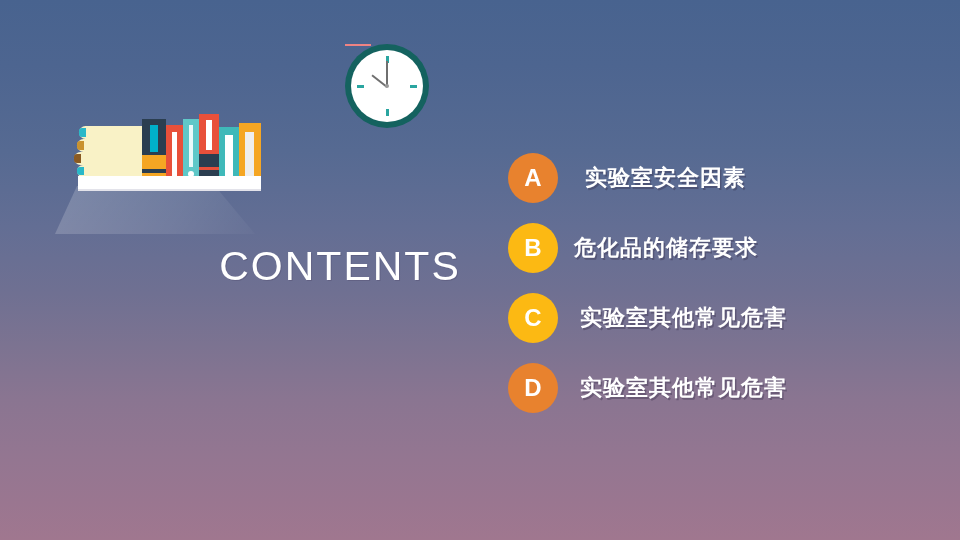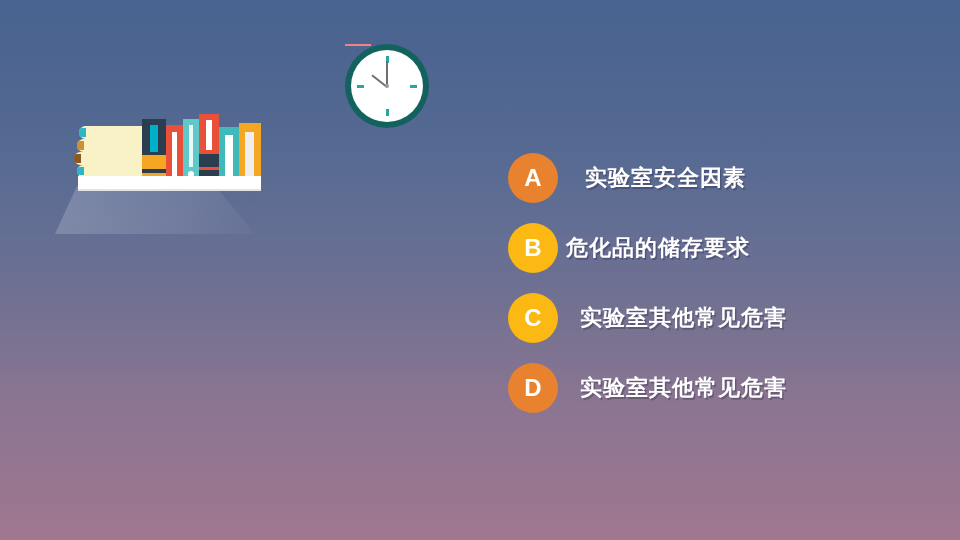--- a/index.html
+++ b/index.html
@@ -205,21 +205,21 @@
   .item-label {
     margin-left: 24px;
     font-size: 22px;
     font-weight: bold;
     color: #ffffff;
     letter-spacing: 1px;
     white-space: nowrap;
     text-shadow: 1.5px 1.5px 0 rgba(50,40,70,0.35);
   }
   .item-1 .item-label { margin-left: 27px; }
-  .item-2 .item-label { margin-left: 8px; }
+  .item-2 .item-label { margin-left: 16px; }
   .item-3 .item-label { margin-left: 22px; }
   .item-4 .item-label { margin-left: 22px; }
 </style>
 </head>
 <body>
 
 <div id="slide">
 
   <div id="clock">
     <div class="clock-ring"></div>
@@ -278,20 +278,21 @@
 
     <div class="vbook" style="left:184px; bottom:57px; width:22px; height:66px; background:#f5a623;">
       <div class="vstripe" style="left:6px; top:9px; width:9px; height:47px; background:#eeeeee;"></div>
     </div>
 
     <div id="shelf-board"></div>
     <div id="shelf-board-edge"></div>
   </div>
 
   <div id="title-block">
+    <div id="title-en">CONTENTS</div>
   </div>
 
   <div id="contents-list">
 
     <div class="content-item item-1">
       <div class="item-badge" style="background:#e8822e;">A</div>
       <div class="item-label">实验室安全因素</div>
     </div>
 
     <div class="content-item item-2">

